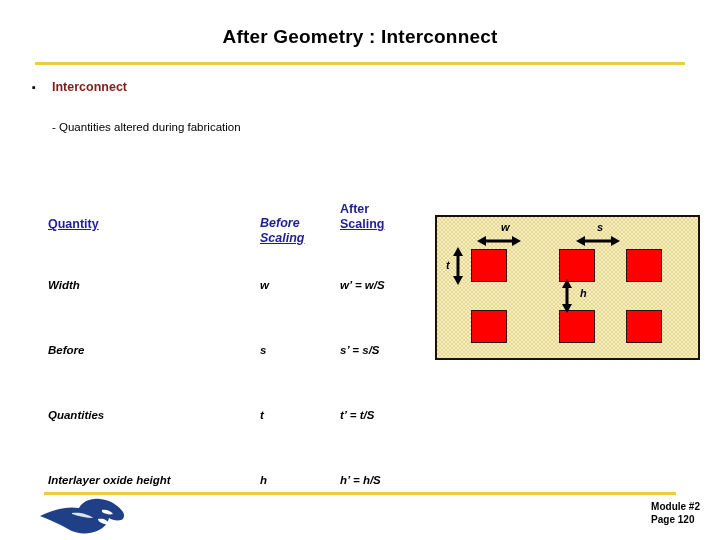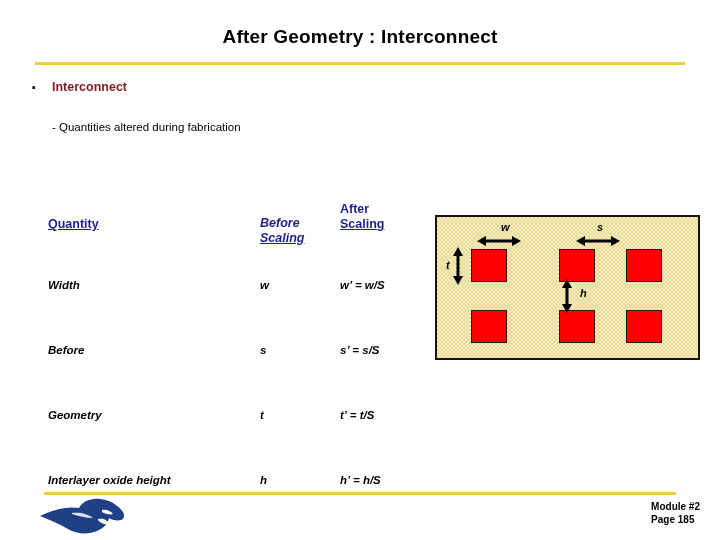--- a/index.html
+++ b/index.html
@@ -260,21 +260,21 @@
         <span class="td td-name">Width</span>
         <span class="td td-before">w</span>
         <span class="td td-after">w’ = w/S</span>
       </div>
       <div class="trow">
         <span class="td td-name">Before</span>
         <span class="td td-before">s</span>
         <span class="td td-after">s’ = s/S</span>
       </div>
       <div class="trow">
-        <span class="td td-name">Geometry</span>
+        <span class="td td-name">Quantities</span>
         <span class="td td-before">t</span>
         <span class="td td-after">t’  = t/S</span>
       </div>
       <div class="trow">
         <span class="td td-name">Interlayer oxide height</span>
         <span class="td td-before">h</span>
         <span class="td td-after">h’ = h/S</span>
       </div>
     </div>
   </div>
@@ -325,16 +325,16 @@
              C70 27, 66 32, 59 35 C50 39, 38 38, 30 33
              C22 28, 12 24, 2 20 Z" fill="#1f3f87"></path>
     <path d="M64 14 C68 13, 73 15, 75 18 C72 19, 67 18, 64 16 Z" fill="#ffffff"></path>
     <path d="M60 23 C65 22, 70 24, 71 28 C67 29, 62 27, 60 24 Z" fill="#ffffff"></path>
     <path d="M34 17 C42 16, 50 18, 55 22 C48 22, 40 20, 34 18 Z" fill="#ffffff" opacity="0.85"></path>
   </svg>
 
 
   <div class="footer-right">
     <div>Module #2</div>
-    <div>Page 185</div>
+    <div>Page 120</div>
   </div>
 
 </div>
 
 </body></html>

